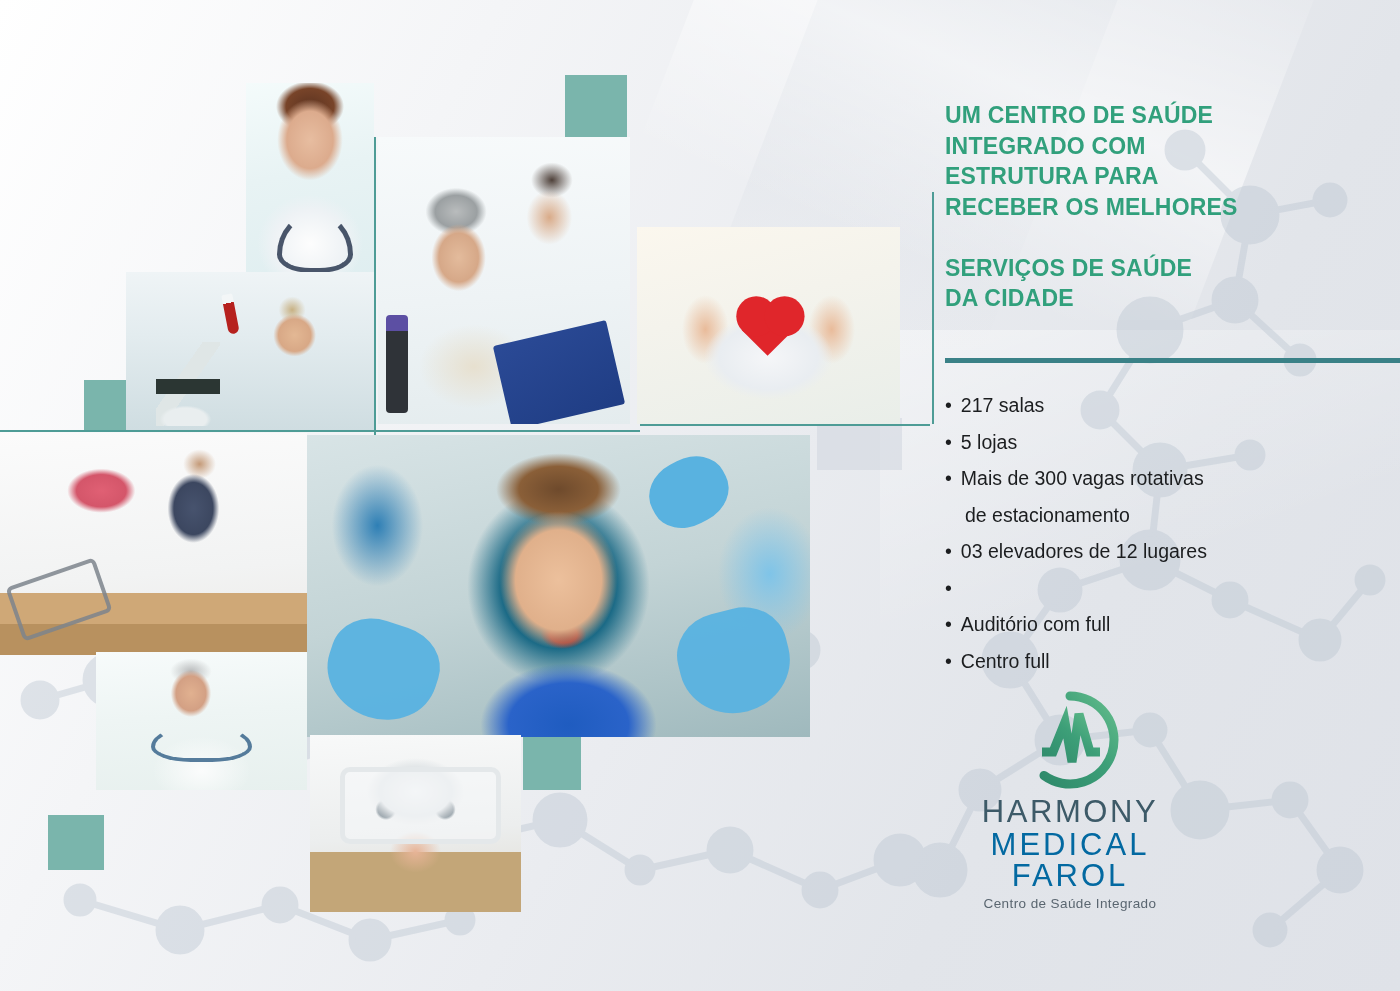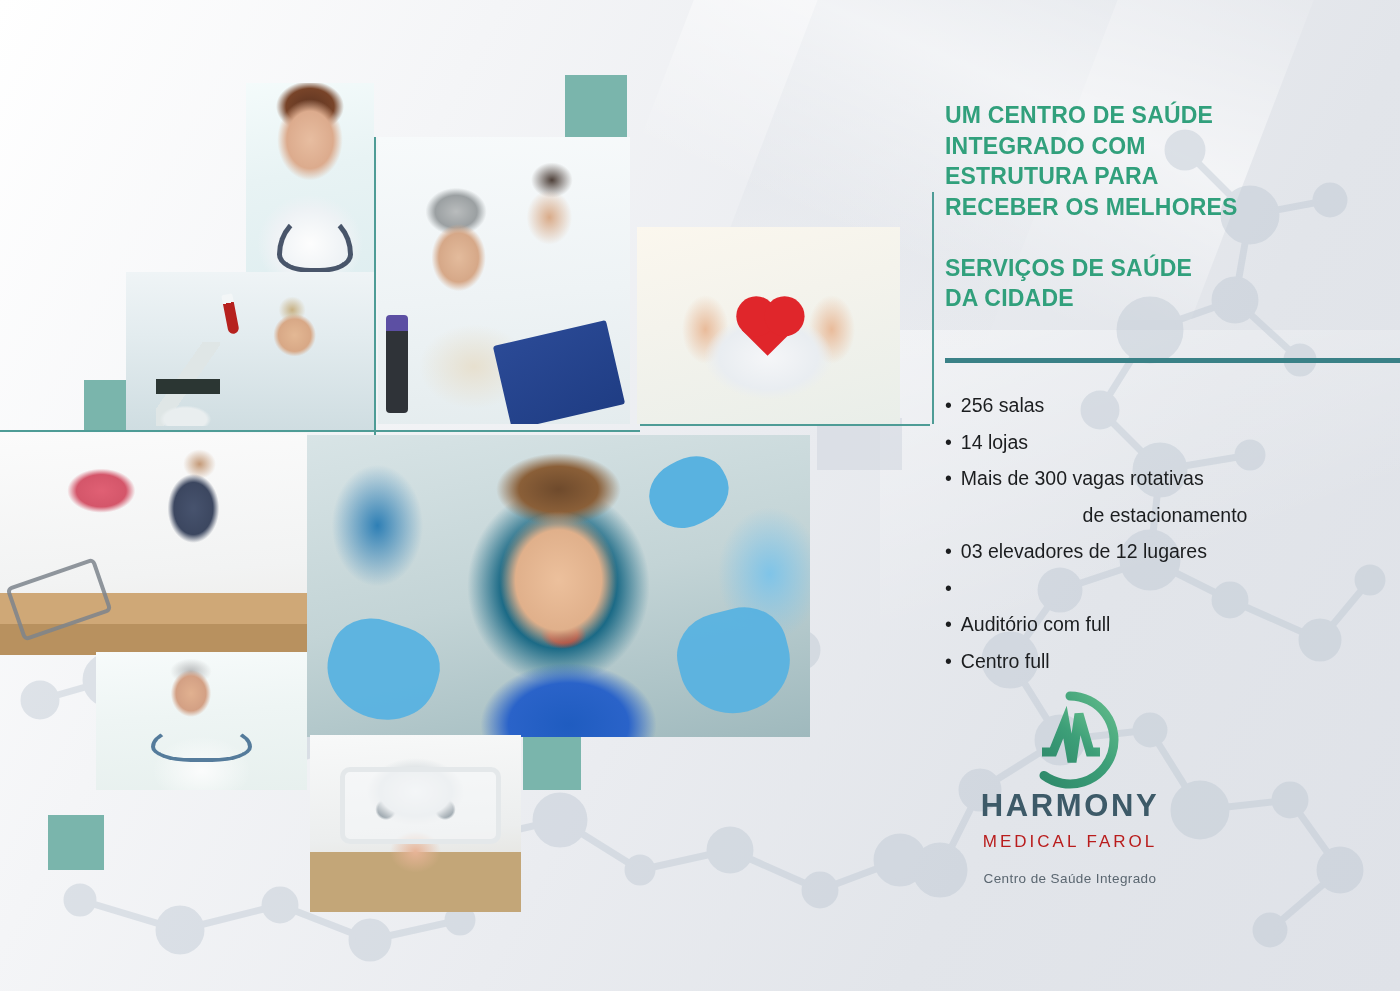--- a/index.html
+++ b/index.html
@@ -203,36 +203,36 @@
     letter-spacing:.2px; text-transform:uppercase; width:340px;
   }
   .divider{ position:absolute; left:945px; top:358px; width:455px; height:5px; background:#3a8187; }
 
   .bullets{ position:absolute; left:945px; top:387px; width:420px; list-style:none; }
   .bullets li{
     color:#1b1d1f; font-size:19.5px; line-height:36.5px; font-weight:400;
     display:flex; gap:9px; align-items:flex-start; white-space:nowrap;
   }
   .bullets li .dot{ color:#1b1d1f; }
-  .bullets li.cont{ padding-left:20px;justify-content:center; }
+  .bullets li.cont{ padding-left:20px; }
 
   
   .logo{ position:absolute; left:945px; top:690px; width:250px; text-align:center; }
   .logo-mark{ width:100px; height:100px; margin:0 auto; display:block; }
   .logo-name{
-    font-size:31px; font-weight:700; letter-spacing:2.6px; color:#3d5a68;
-    line-height:1;
+    font-size:31px; font-weight:400; letter-spacing:2.6px; color:#3d5a68;
+    margin-top:6px; line-height:1;
   }
   .logo-sub{
-    font-size:17px; font-weight:400; letter-spacing:3px; color:#b91c1c;
-    margin-top:12px; line-height:1;
+    font-size:31px; font-weight:400; letter-spacing:3px; color:#0369a1;
+    margin-top:2px; line-height:1;
   }
   .logo-tag{
     font-size:13.5px; font-weight:400; letter-spacing:.4px; color:#5a6670;
-    margin-top:22px; line-height:1;
+    margin-top:6px; line-height:1;
   }
 </style>
 </head>
 <body>
 
 <div class="sheen sheen-b"></div>
 <div class="sheen sheen-a"></div>
 <div class="sheen sheen-c"></div>
 
 <svg class="molecules" viewBox="0 0 1400 991" preserveAspectRatio="none">
@@ -346,25 +346,25 @@
     <span>SERVIÇOS DE SAÚDE</span><br>
     <span>DA CIDADE</span>
   </h1>
 </div>
 
 <div class="divider"></div>
 
 <ul class="bullets">
   <li>
     <span class="dot">•</span>
-    <span>256 salas</span>
-  </li>
-  <li>
-    <span class="dot">•</span>
-    <span>14 lojas</span>
+    <span>217 salas</span>
+  </li>
+  <li>
+    <span class="dot">•</span>
+    <span>5 lojas</span>
   </li>
   <li>
     <span class="dot">•</span>
     <span>Mais de 300 vagas rotativas</span>
   </li>
   <li class="cont">
 
     <span>de estacionamento</span>
   </li>
   <li>

